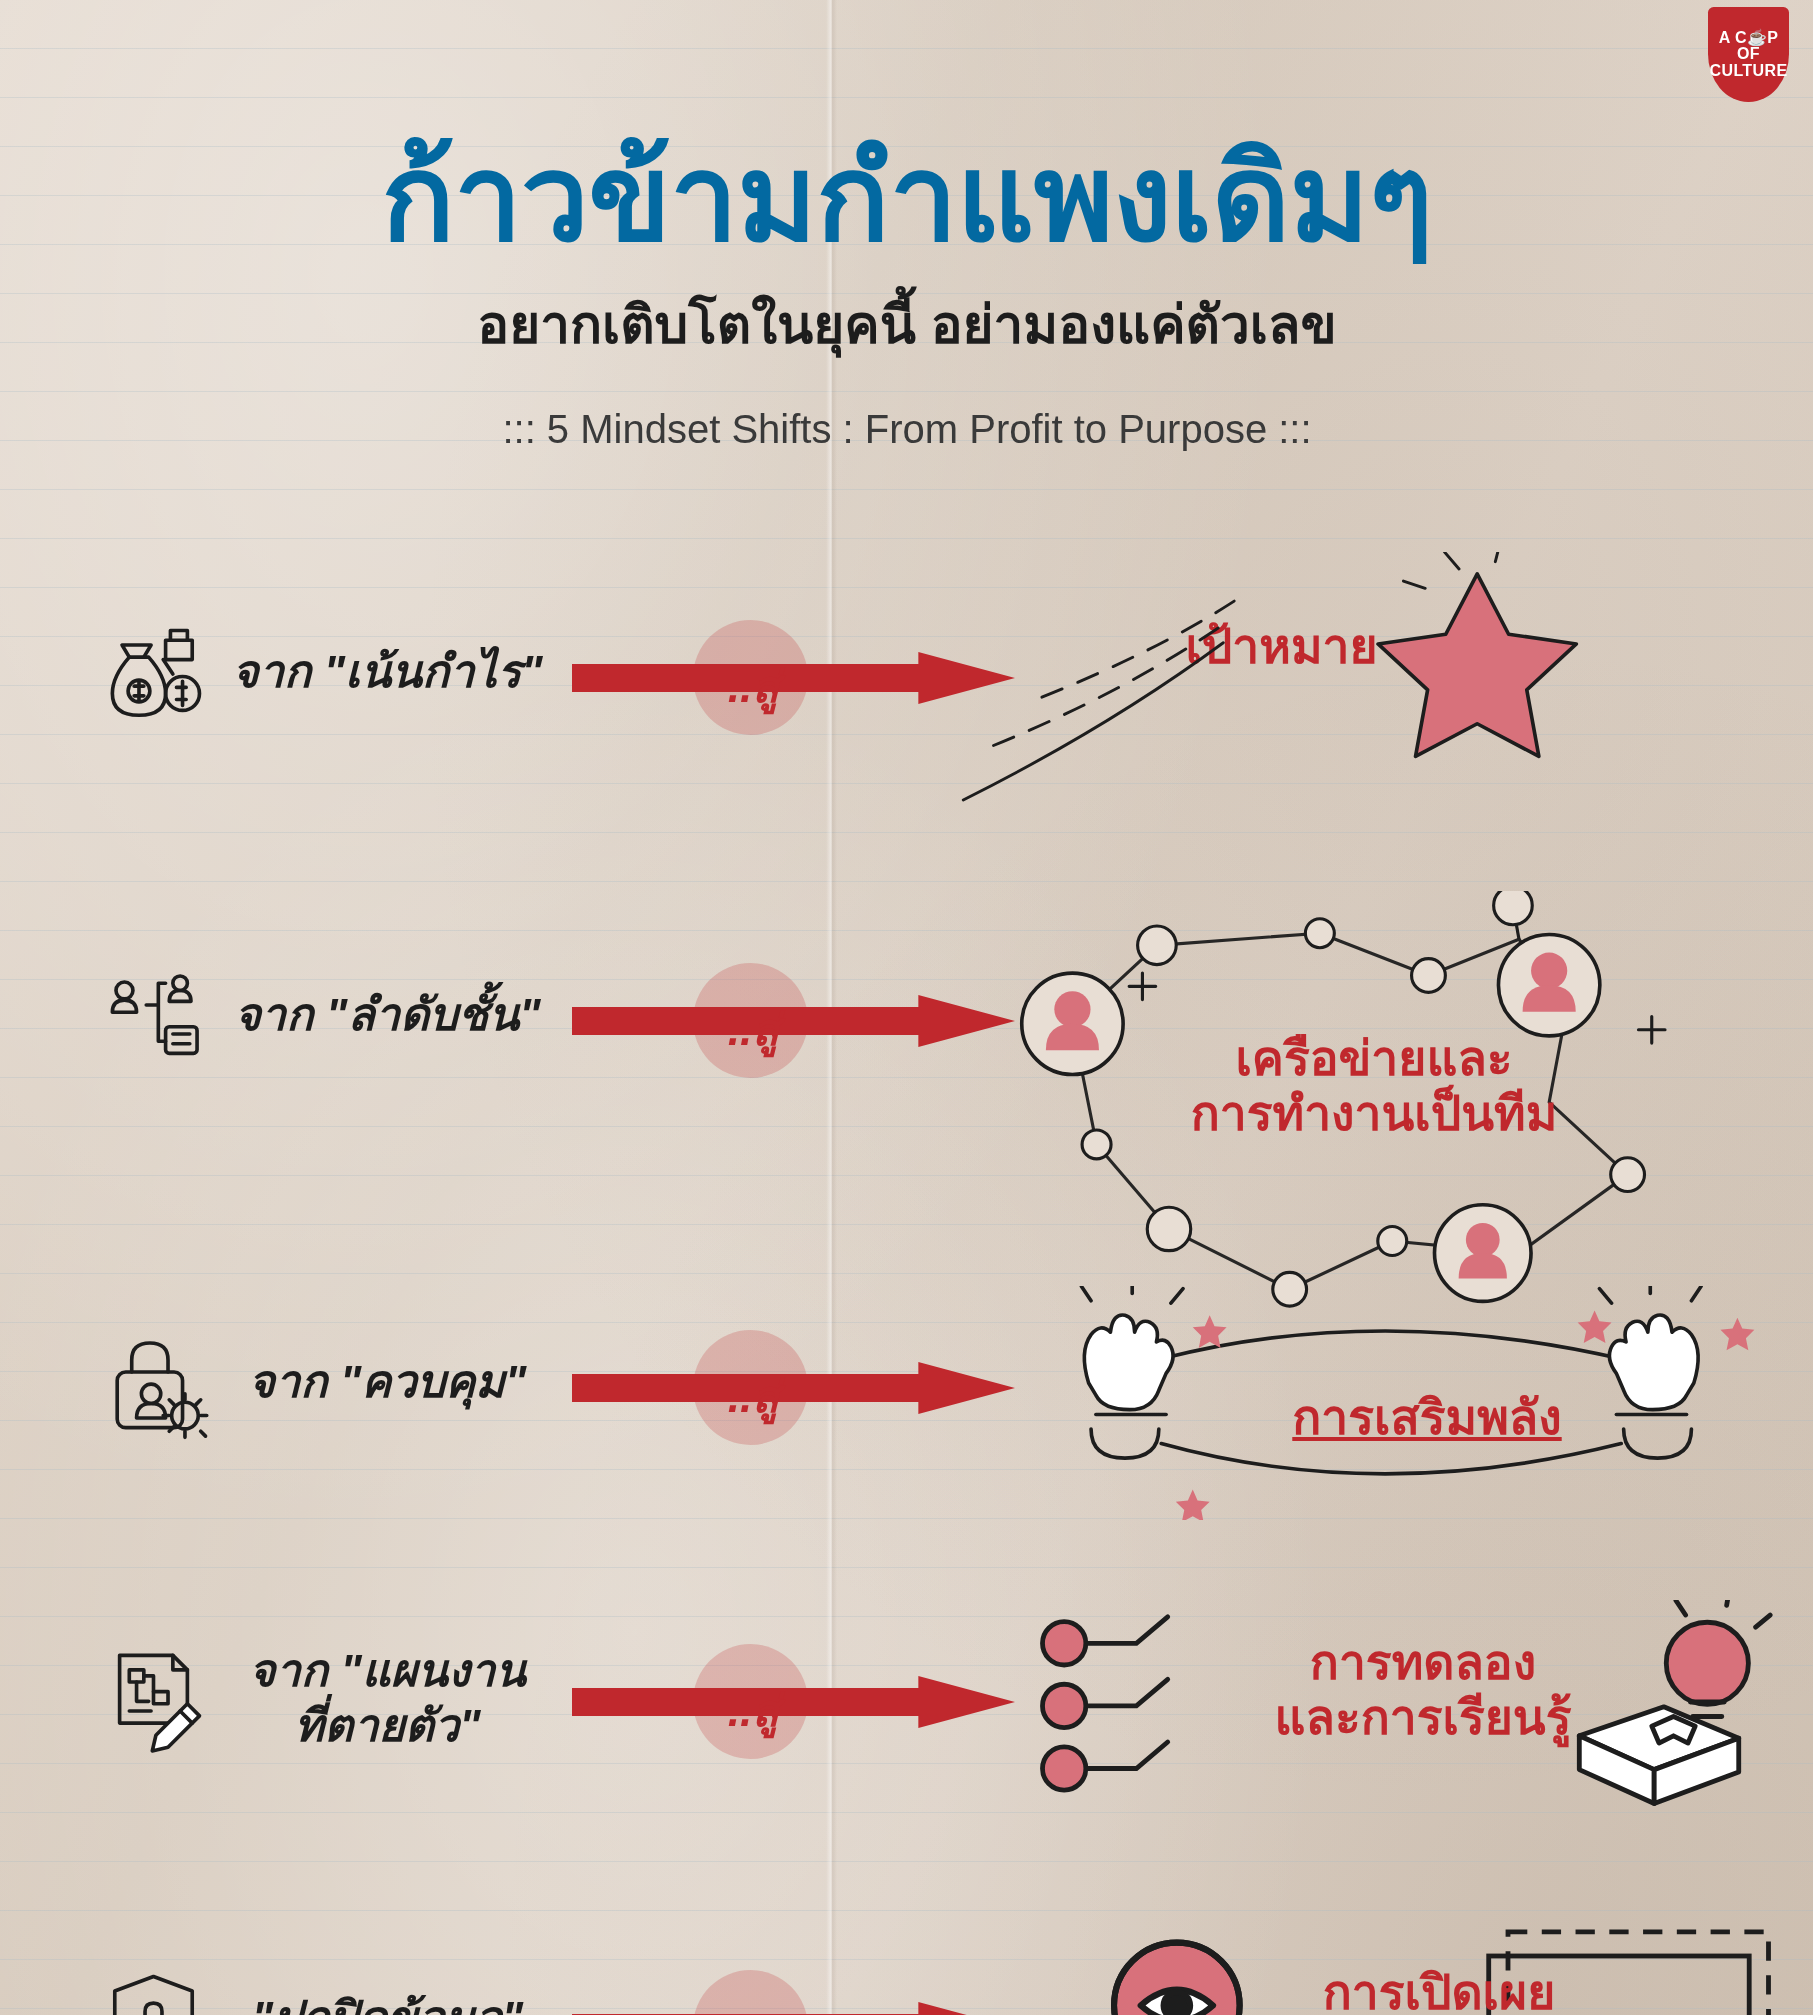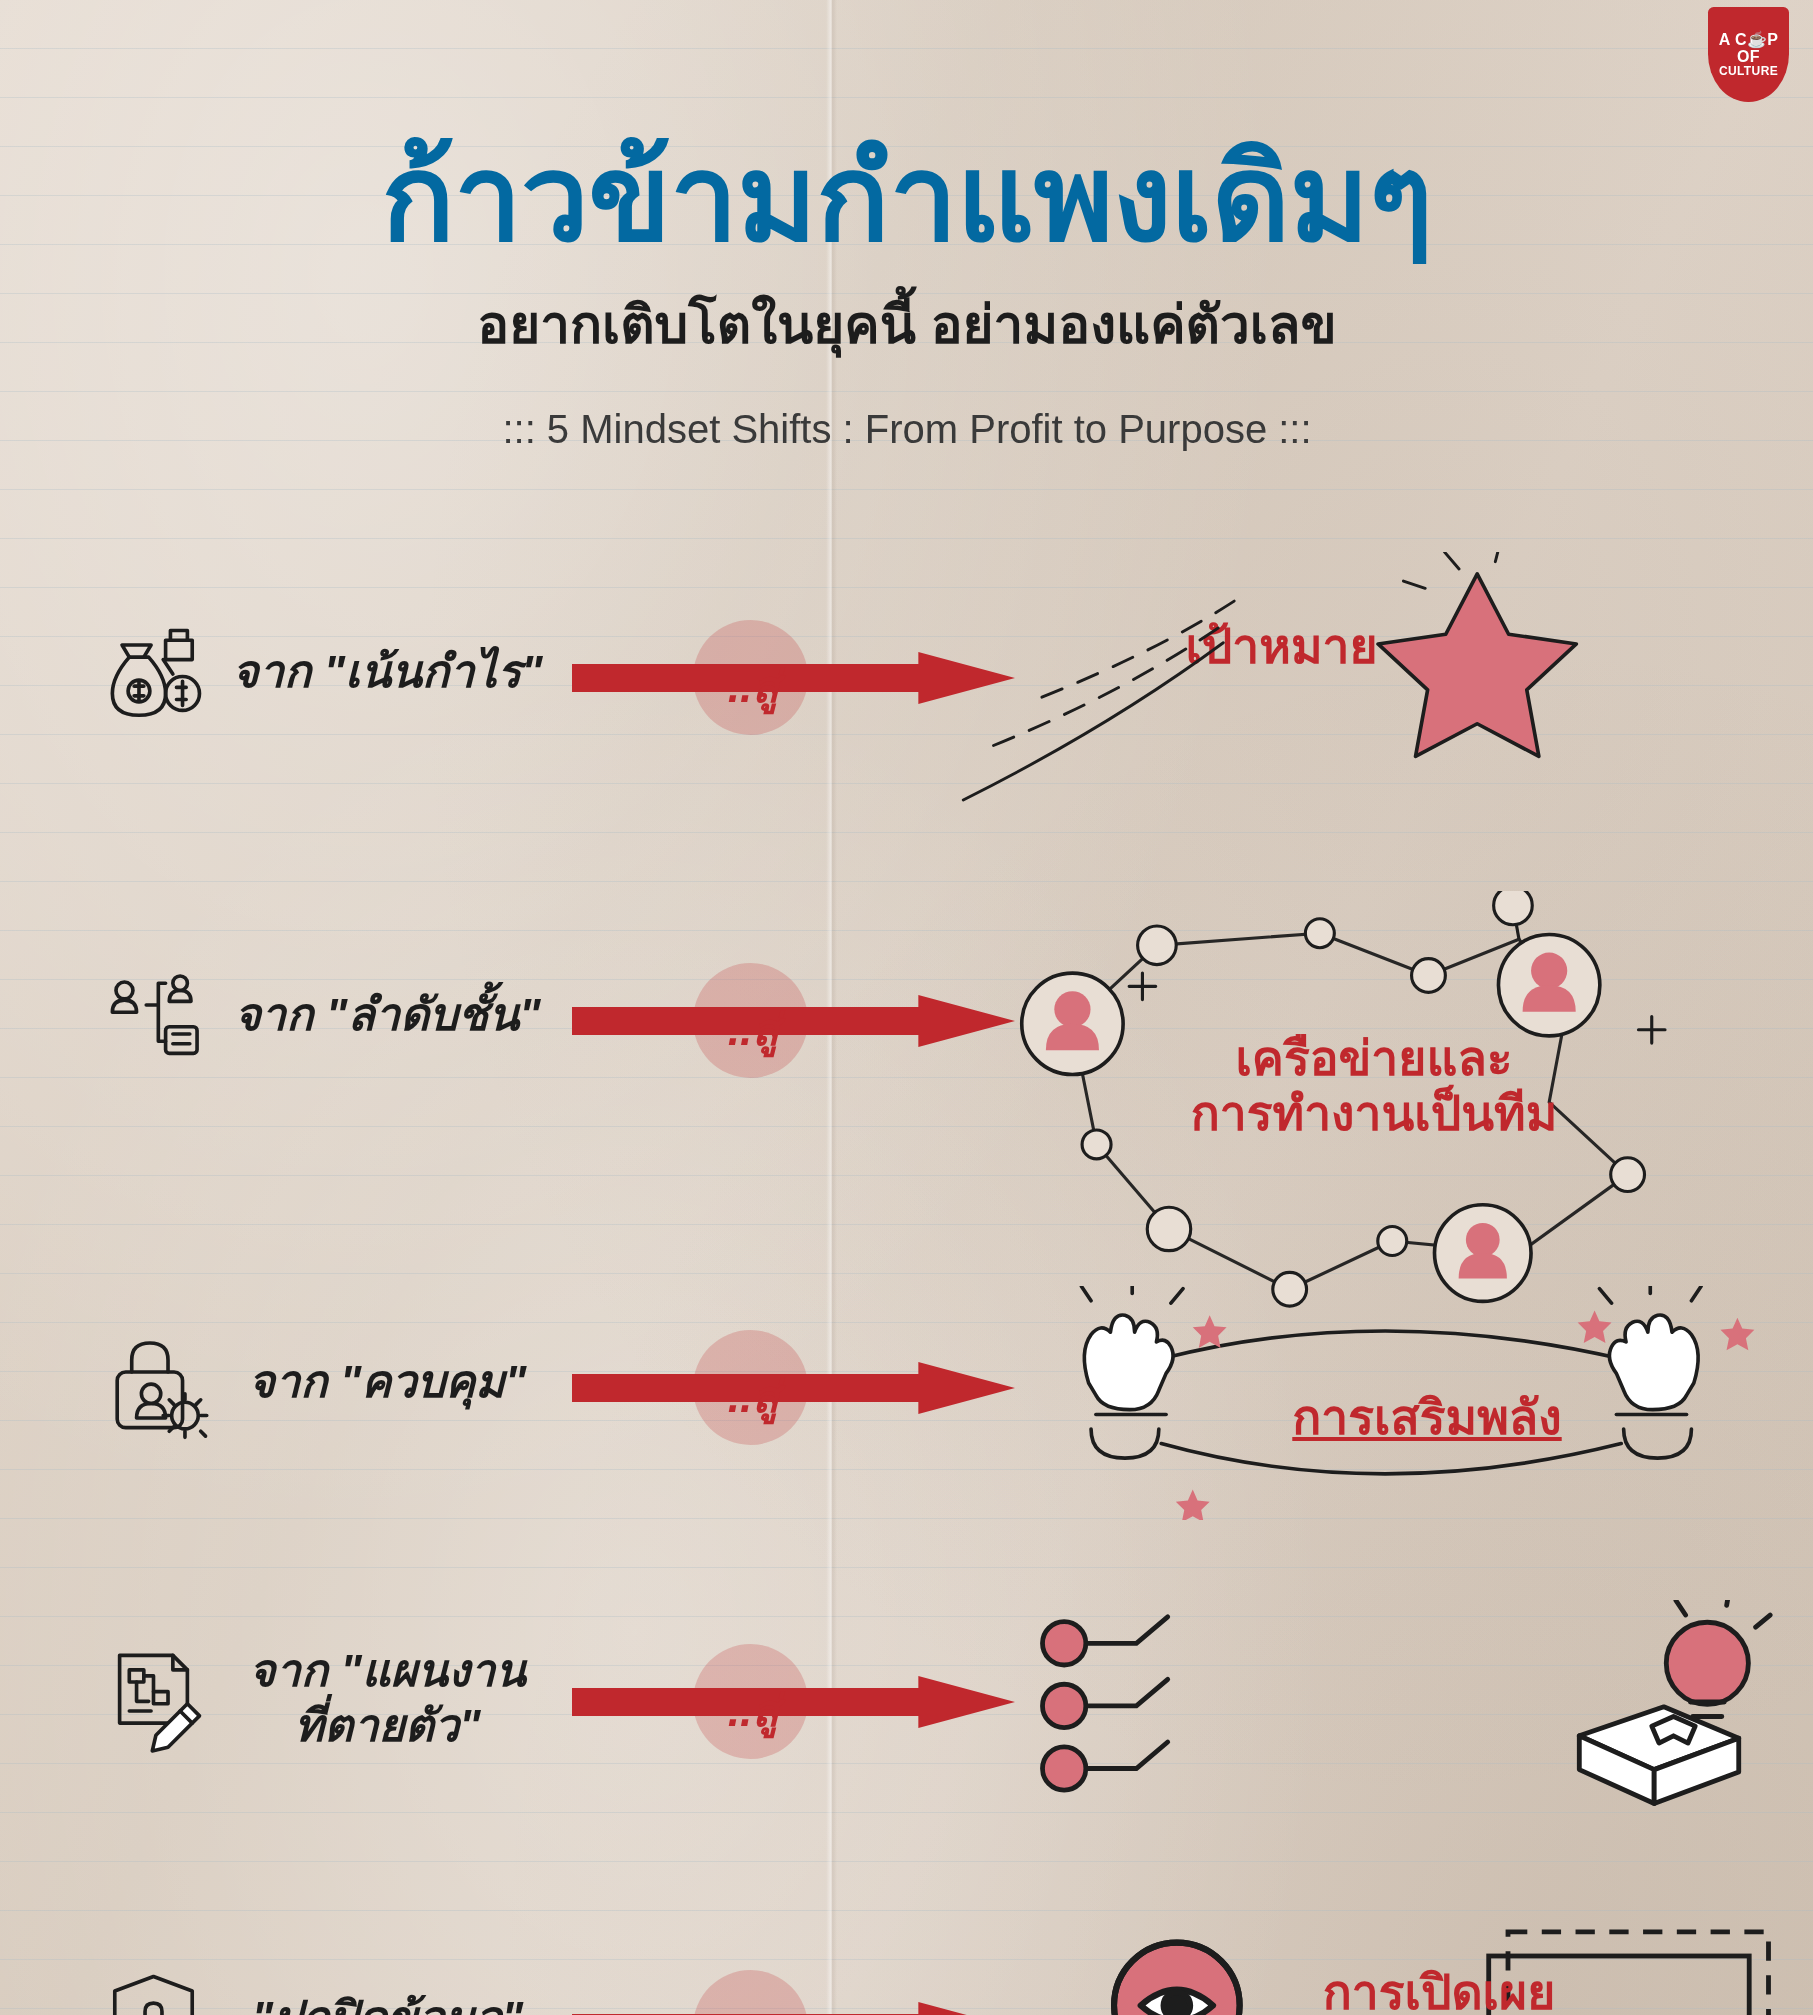--- a/index.html
+++ b/index.html
@@ -66,21 +66,21 @@
     flex-direction: column;
     align-items: center;
     justify-content: center;
     color: #fff;
     font-weight: bold;
     letter-spacing: 0.4px;
     line-height: 1.05;
     text-align: center;
   }
   .logo-l1 { font-size: 16px; }
-  .logo-l2 { font-size: 12px; }
+  .logo-l2 { font-size: 16px; }
 
   #title {
     position: absolute;
     top: 101px;
     left: 0;
     width: 1814px;
     text-align: center;
     color: #0369a1;
     font-size: 121px;
     font-weight: bold;
@@ -399,20 +399,24 @@
         <path d="M128 12 l-8 -12 M162 4 l2 -12 M186 22 l12 -10"></path>
         <circle cx="146" cy="52" r="34" fill="#d8717b"></circle>
         <path d="M132 84 h28 M134 96 h24 M140 106 h12"></path>
         <path d="M40 112 l70 -24 l62 26 l-70 26 z" fill="#fff"></path>
         <path d="M40 112 v28 l62 28 v-28 z" fill="#fff"></path>
         <path d="M102 140 v28 l70 -26 v-28 z" fill="#fff"></path>
         <path d="M118 96 l18 8 l-6 14 l-12 -6 l-12 6 l-6 -14 z" fill="#fff"></path>
       </g>
     </svg>
 
+    <div class="to-label" style="left:1185px;top:44px;width:476px;">
+      <div>การทดลอง</div>
+      <div>และการเรียนรู้</div>
+    </div>
   </div>
 
   <div class="row" style="top:1918px;height:226px;">
     <div class="row-icon" style="top:44px;">
       <svg viewBox="0 0 100 100" width="121" height="121">
         <g fill="none" stroke="#1d1d1d" stroke-width="3" stroke-linecap="round" stroke-linejoin="round">
           <path d="M50 12 l32 12 v26 q0 26 -32 38 q-32 -12 -32 -38 v-26 z"></path>
           <rect x="38" y="48" width="24" height="20" rx="3"></rect>
           <path d="M43 48 v-7 q0 -7 7 -7 q7 0 7 7 v7"></path>
           <circle cx="50" cy="57" r="3"></circle>

